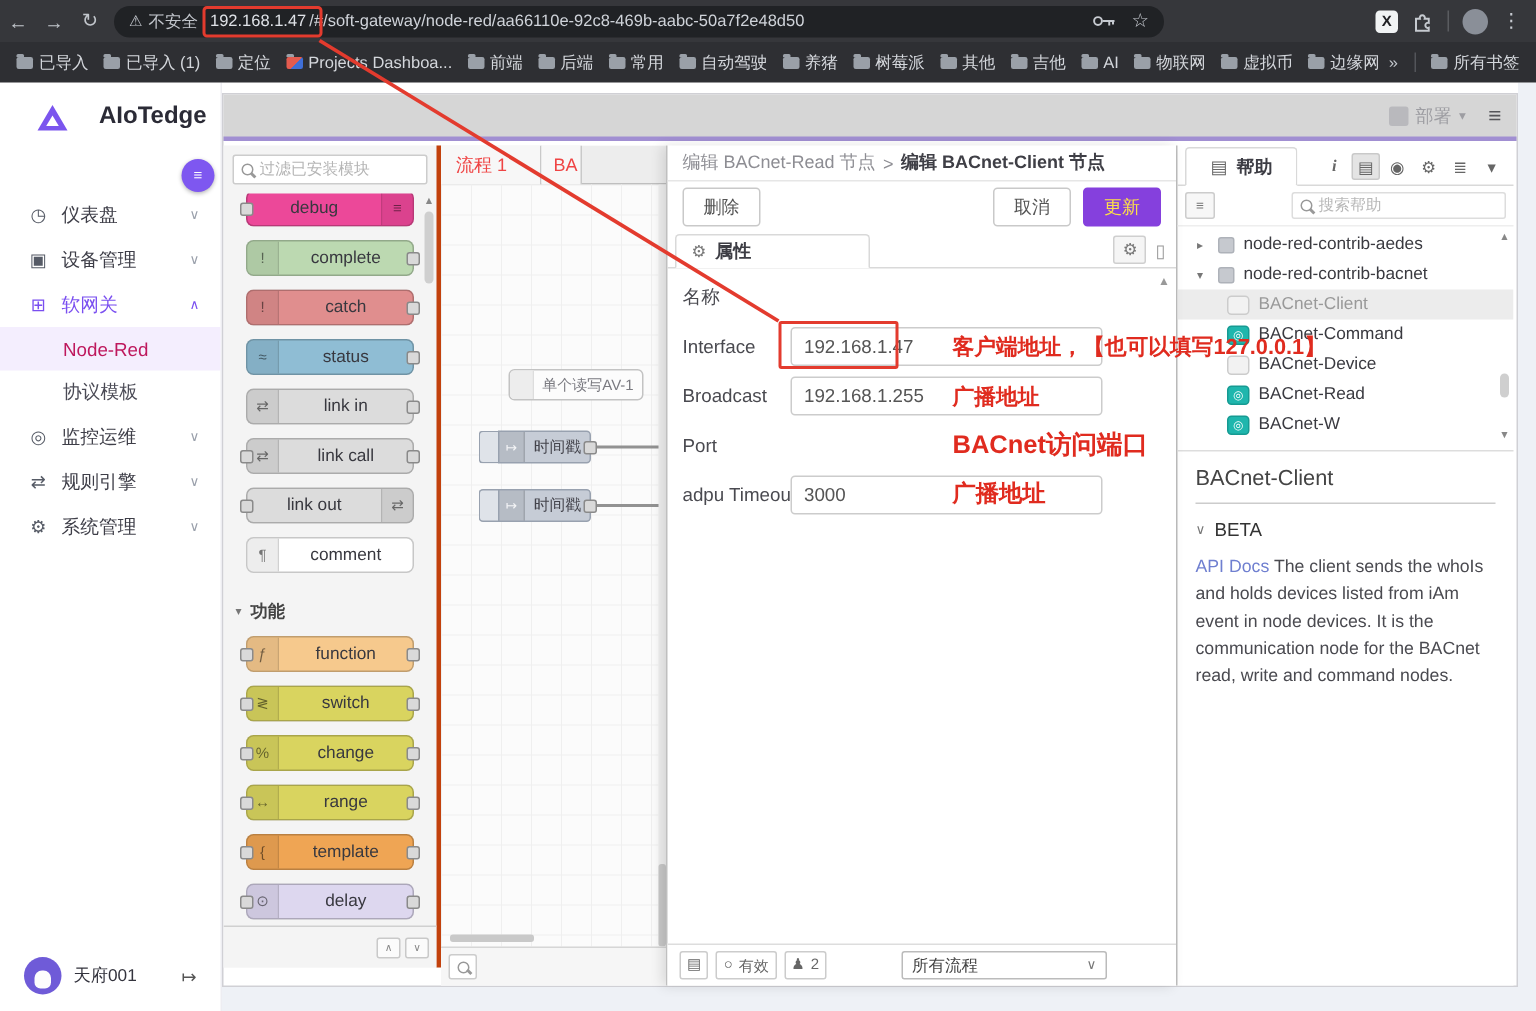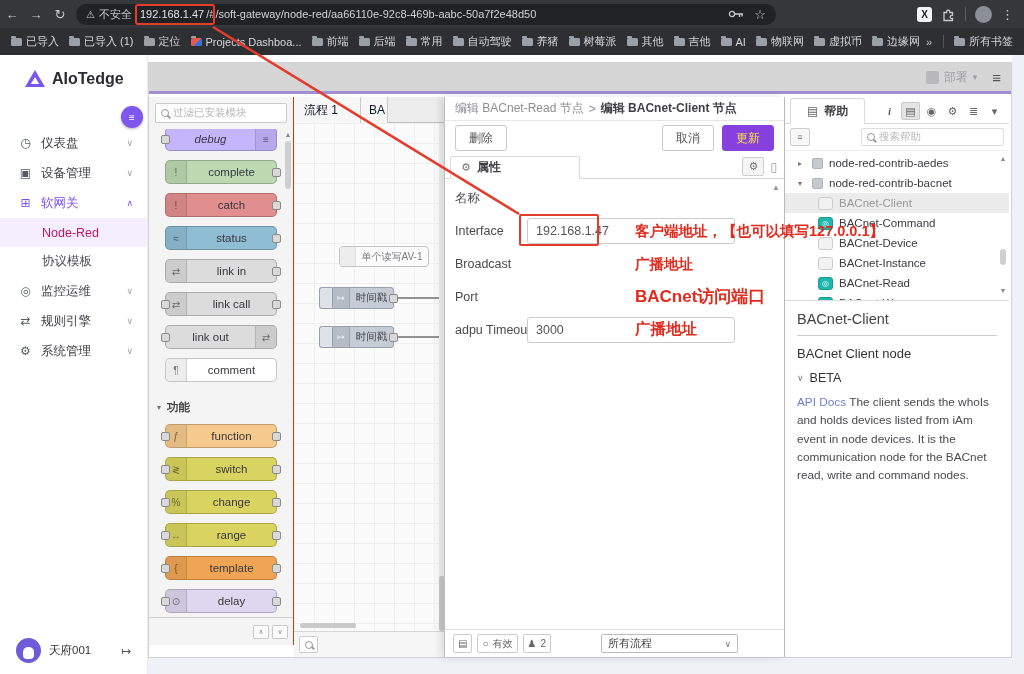--- a/index.html
+++ b/index.html
@@ -20,21 +20,21 @@
 .chrome-avatar{width:17px;height:17px;border-radius:50%;background:#8a8f98}
 .chrome-bm{position:absolute;left:0;top:28px;width:1024px;height:27px;background:#2e2f33;display:flex;align-items:center;padding:0 6px;color:#d4d7dc;font-size:11px;z-index:10;white-space:nowrap}
 .bm{display:flex;align-items:center;gap:4px;padding:3px 5px;border-radius:4px}
 .folder{width:11px;height:8px;background:#9aa0a8;border-radius:1.5px;position:relative;flex:none}
 .folder::before{content:"";position:absolute;top:-2px;left:0;width:5px;height:2px;background:#9aa0a8;border-radius:1px 1px 0 0}
 .folder.proj{background:linear-gradient(135deg,#e45b4f 55%,#3f6fd8 55%)}
 .bm-more{margin-left:auto;padding:0 6px;color:#c4c8ce}
 .bm-sep{width:1px;height:13px;background:#53555a;margin:0 5px}
 
 .sidebar{position:absolute;left:0;top:55px;width:148px;bottom:0;background:#fff;border-right:1px solid #ededf2;z-index:6}
-.brand{display:flex;align-items:center;gap:6px;padding:14px 0 0 24px}
+.brand{display:flex;align-items:flex-start;gap:20px;padding:14px 0 0 24px}
 .brand-name{font-size:16px;font-weight:bold;color:#2b2b36}
 .menu{margin-top:40px}
 .menu-item{height:30px;display:flex;align-items:center;padding:0 14px 0 18px;color:#3e3e48;font-size:12.5px}
 .mi-icon{width:15px;margin-right:8px;color:#565b66;font-size:12px;text-align:center}
 .mi-chev{margin-left:auto;font-size:9px;color:#9aa0ab}
 .menu-item.active,.menu-item.active .mi-icon,.menu-item.active .mi-chev{color:#7a4ff0}
 .submenu-item{height:29px;display:flex;align-items:center;padding-left:42px;font-size:12.5px;color:#4a4a55}
 .submenu-item.active{background:#f4eefe;color:#be185d}
 .user{position:absolute;bottom:11px;left:0;right:0;display:flex;align-items:center;padding:0 16px;gap:8px}
 .avatar{width:25px;height:25px;border-radius:50%;background:#6f5bd8;position:relative;overflow:hidden}
@@ -45,21 +45,21 @@
 
 .editor{position:absolute;left:148px;top:62px;width:864px;height:596px;background:#fff;border:1px solid #d0d0d5;z-index:5}
 .page-bg-right{position:absolute;right:0;top:55px;width:12px;bottom:0;background:#eef1f6}
 .page-bg-bottom{position:absolute;left:148px;right:0;bottom:0;height:16px;background:#eef1f6}
 .nr-header{height:31px;background:#d6d6d6;display:flex;align-items:center;justify-content:flex-end;padding-right:10px;gap:7px;border-bottom:3px solid #a18fd2}
 .deploy{display:flex;align-items:center;gap:5px;color:#9d9da2;font-size:12px}
 .deploy-ic{width:13px;height:13px;background:#b9b9bd;border-radius:2px}
 .nr-burger{color:#55555a;font-size:15px;margin-left:8px}
 .nr-body{position:absolute;top:34px;left:0;right:0;bottom:0}
 
-.palette{position:absolute;left:0;top:0;width:145px;bottom:12px;background:#f4f4f4;border-right:1px solid #c2410c;overflow:hidden}
+.palette{position:absolute;left:0;top:0;width:145px;bottom:12px;background:#f4f4f4;border-right:3px solid #c2410c;overflow:hidden}
 .p-search{margin:6px;height:20px;background:#fff;border:1px solid #ccc;border-radius:2px;display:flex;align-items:center;padding:0 5px;gap:4px;font-size:10.5px;color:#b5b5b5;white-space:nowrap;overflow:hidden}
 .lens{width:8px;height:8px;border:1.5px solid #999;border-radius:50%;position:relative;flex:none}
 .lens::after{content:"";position:absolute;width:4px;height:1.5px;background:#999;transform:rotate(45deg);right:-3px;bottom:-1px}
 .p-list{position:absolute;top:32px;bottom:28px;left:0;right:0;overflow:hidden;padding-top:2px}
 .p-node{position:relative;width:112px;height:24px;margin:0 auto 9px;border:1px solid rgba(0,0,0,.22);border-radius:5px;font-size:11.5px;color:#38383f;display:flex;align-items:stretch}
 .p-node .lbl{flex:1;display:flex;align-items:center;justify-content:center;overflow:hidden;white-space:nowrap;padding:0 3px}
 .p-icon{width:21px;background:rgba(0,0,0,.07);display:flex;align-items:center;justify-content:center;font-size:10px;color:rgba(0,0,0,.5);flex:none}
 .p-icon.left{border-right:1px solid rgba(0,0,0,.12);border-radius:4px 0 0 4px}
 .p-icon.right{border-left:1px solid rgba(0,0,0,.12);border-radius:0 4px 4px 0}
 .port{position:absolute;width:9px;height:9px;background:#d9d9d9;border:1px solid #8a8a8a;border-radius:2px;top:7px}
@@ -67,21 +67,21 @@
 .p-cat{display:flex;align-items:center;gap:6px;padding:9px 8px 9px 8px;font-size:11.5px;color:#444;font-weight:bold}
 .p-cat .cv{color:#777;font-size:8px;font-weight:normal}
 .p-scroll{position:absolute;right:1px;top:34px;width:8px;bottom:30px;text-align:center}
 .p-scroll .arr{font-size:7px;color:#888;line-height:8px}
 .p-thumb{width:6px;height:48px;background:#cfcfcf;border-radius:3px;margin:2px auto 0}
 .p-foot{position:absolute;bottom:0;height:28px;left:0;right:0;border-top:1px solid #d0d0d0;background:#f4f4f4;display:flex;align-items:center;justify-content:flex-end;gap:3px;padding:0 5px}
 .pf-btn{width:16px;height:14px;border:1px solid #c9c9c9;background:#fbfbfb;border-radius:2px;font-size:7px;color:#888;display:flex;align-items:center;justify-content:center}
 
 .canvas{position:absolute;left:145px;width:150px;top:0;bottom:0;background:#fbfbfb;overflow:hidden}
 .c-tabs{height:26px;background:#ededed;border-bottom:1px solid #bfbfbf;display:flex}
-.c-tab{height:26px;display:flex;align-items:center;padding:0 22px 0 10px;font-size:12px;color:#0f172a;background:#f7f7f7;border-right:1px solid #c9c9c9;white-space:nowrap}
+.c-tab{height:26px;display:flex;align-items:center;padding:0 22px 0 10px;font-size:12px;color:#ef4444;background:#f7f7f7;border-right:1px solid #c9c9c9;white-space:nowrap}
 .c-tab.partial{padding:0 2px 0 8px;overflow:hidden}
 .c-grid{position:absolute;top:26px;left:0;right:5px;bottom:26px;background-image:linear-gradient(#efefef 1px,transparent 1px),linear-gradient(90deg,#efefef 1px,transparent 1px);background-size:20px 20px}
 .comment-node{position:absolute;left:45px;top:149px;width:90px;height:21px;background:#fcfcfc;border:1px solid #c3c3c3;border-radius:4px;display:flex;align-items:stretch;font-size:10px;color:#7a7a80}
 .cn-icon{width:16px;background:#ededed;border-right:1px solid #ddd;border-radius:3px 0 0 3px}
 .comment-node .lbl{flex:1;display:flex;align-items:center;justify-content:center;white-space:nowrap}
 .inject{position:absolute;display:flex;height:22px}
 .inj-btn{width:13px;background:#dfe3e9;border:1px solid #98a1af;border-right:none;border-radius:3px 0 0 3px}
 .inj-body{display:flex;align-items:stretch;background:#c6ccd6;border:1px solid #98a1af;border-radius:0 3px 3px 0;font-size:10.5px;color:#44444c;position:relative;width:62px}
 .inj-icon{width:17px;background:rgba(0,0,0,.08);border-right:1px solid rgba(0,0,0,.12);display:flex;align-items:center;justify-content:center;color:#f4f5f7;font-size:9px;flex:none}
 .inj-body .lbl{flex:1;display:flex;align-items:center;justify-content:center;white-space:nowrap}
@@ -319,21 +319,21 @@
     <span class="nr-burger">≡</span>
   </div>
   <div class="nr-body">
 
     <div class="palette">
       <div class="p-search">
         <span class="lens"></span>
         <span>过滤已安装模块</span>
       </div>
       <div class="p-list">
-          <div class="p-node" style="background: #c4b5fd; margin-top: -4px; font-style: italic;">
+          <div class="p-node" style="background: #ec4899; margin-top: -4px;">
             <span class="lbl">debug</span>
             <span class="p-icon right">≡</span>
             <span class="port l"></span>
           </div>
           <div class="p-node" style="background: rgb(188, 217, 177);">
             <span class="p-icon left">!</span>
             <span class="lbl">complete</span>
             <span class="port r"></span>
           </div>
           <div class="p-node" style="background: rgb(224, 142, 142);">
@@ -485,20 +485,21 @@
           <div class="f-row">
             <span class="f-label">名称</span>
           </div>
           <div class="f-row">
             <span class="f-label">Interface</span>
             <input class="f-input" value="192.168.1.47" style="">
             <span class="f-note n1">客户端地址，【也可以填写127.0.0.1】</span>
           </div>
           <div class="f-row">
             <span class="f-label">Broadcast</span>
+            <input class="f-input" value="192.168.1.255" style="">
             <span class="f-note n2">广播地址</span>
           </div>
           <div class="f-row">
             <span class="f-label">Port</span>
             <span class="f-note n3">BACnet访问端口</span>
           </div>
           <div class="f-row">
             <span class="f-label">adpu Timeout</span>
             <input class="f-input" value="3000" style="">
             <span class="f-note n4">广播地址</span>
@@ -561,40 +562,35 @@
           </div>
           <div class="tr-row child">
             <span class="nico node">◎</span>
             <span>BACnet-Command</span>
           </div>
           <div class="tr-row child">
             <span class="nico config"></span>
             <span>BACnet-Device</span>
           </div>
           <div class="tr-row child">
-            <span class="nico config"></span>
-            <span>BACnet-Instance</span>
-          </div>
-          <div class="tr-row child">
             <span class="nico node">◎</span>
             <span>BACnet-Read</span>
           </div>
           <div class="tr-row child">
             <span class="nico node">◎</span>
             <span>BACnet-W</span>
           </div>
         </div>
       <div class="r-vscroll">
         <div class="arr">▲</div>
         <div class="r-vthumb"></div>
         <div class="arr" style="margin-top:22px">▼</div>
       </div>
       <div class="r-help">
         <div class="h-title">BACnet-Client</div>
-        <div class="h-sub">BACnet Client node</div>
         <div class="h-beta">
           <span class="cv">∨</span>
           <span>BETA</span>
         </div>
         <div class="h-body">
           <span class="h-link">API Docs</span>
           <span> </span>
           <span>The client sends the whoIs and holds devices listed from iAm event in node devices. It is the communication node for the BACnet read, write and command nodes.</span>
         </div>
       </div>

